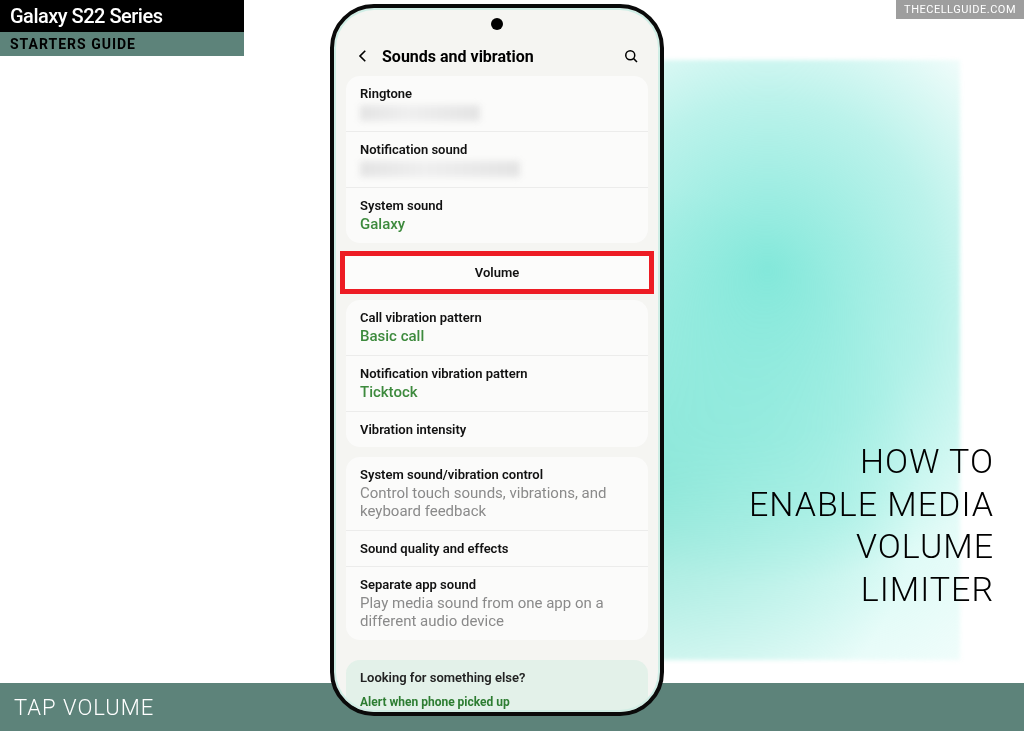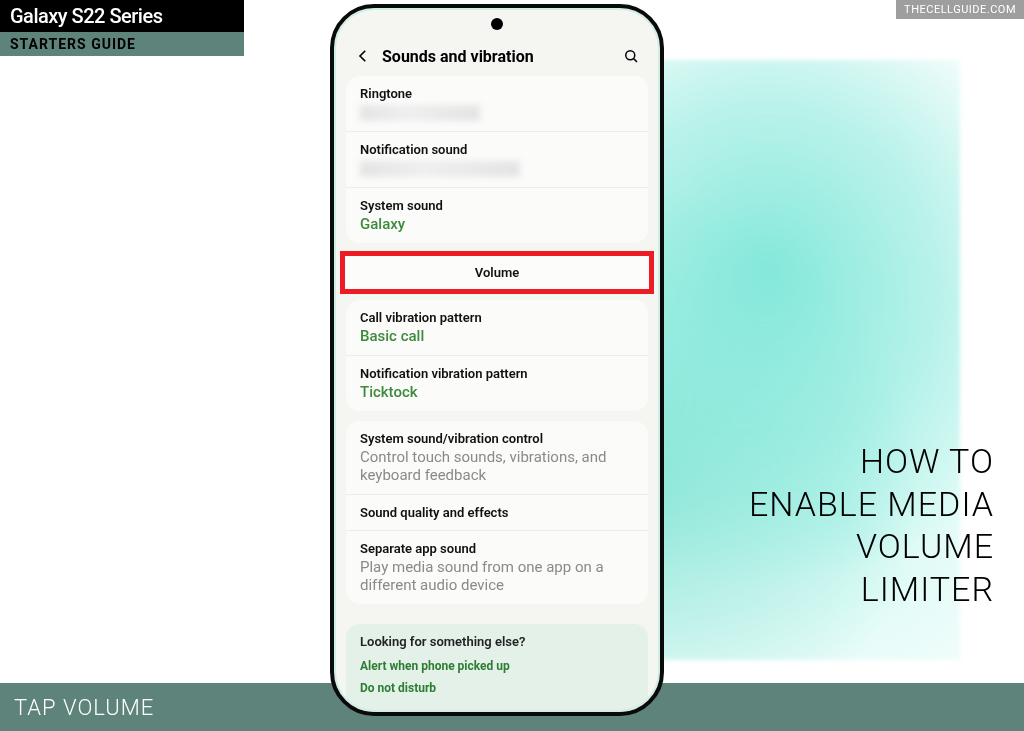--- a/index.html
+++ b/index.html
@@ -272,20 +272,23 @@
 
       <div class="group">
         <div class="item">
           <div class="lbl">Call vibration pattern</div>
           <div class="sub">Basic call</div>
         </div>
         <div class="item">
           <div class="lbl">Notification vibration pattern</div>
           <div class="sub">Ticktock</div>
         </div>
+        <div class="item">
+          <div class="lbl">Vibration intensity</div>
+        </div>
       </div>
 
       <div class="group">
         <div class="item">
           <div class="lbl">System sound/vibration control</div>
           <div class="sub gray">Control touch sounds, vibrations, and keyboard feedback</div>
         </div>
         <div class="item">
           <div class="lbl">Sound quality and effects</div>
         </div>

